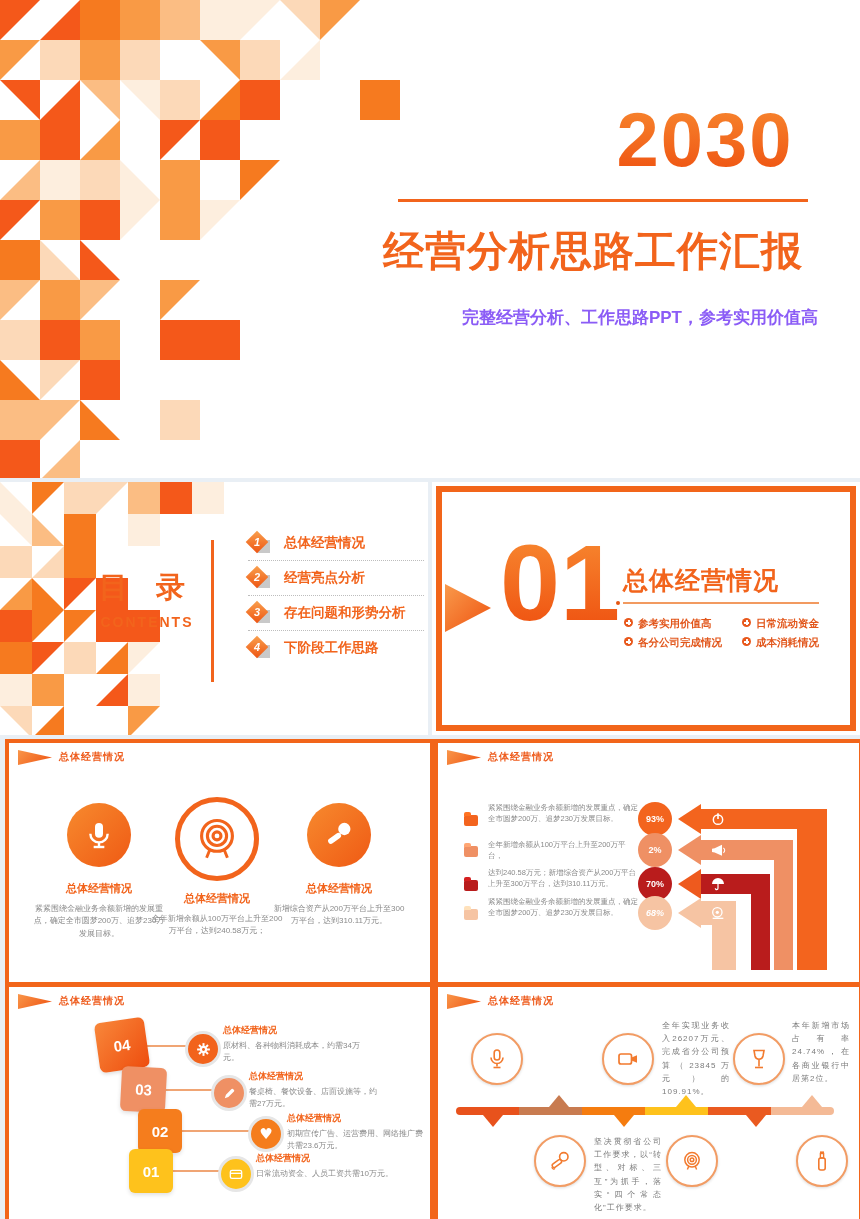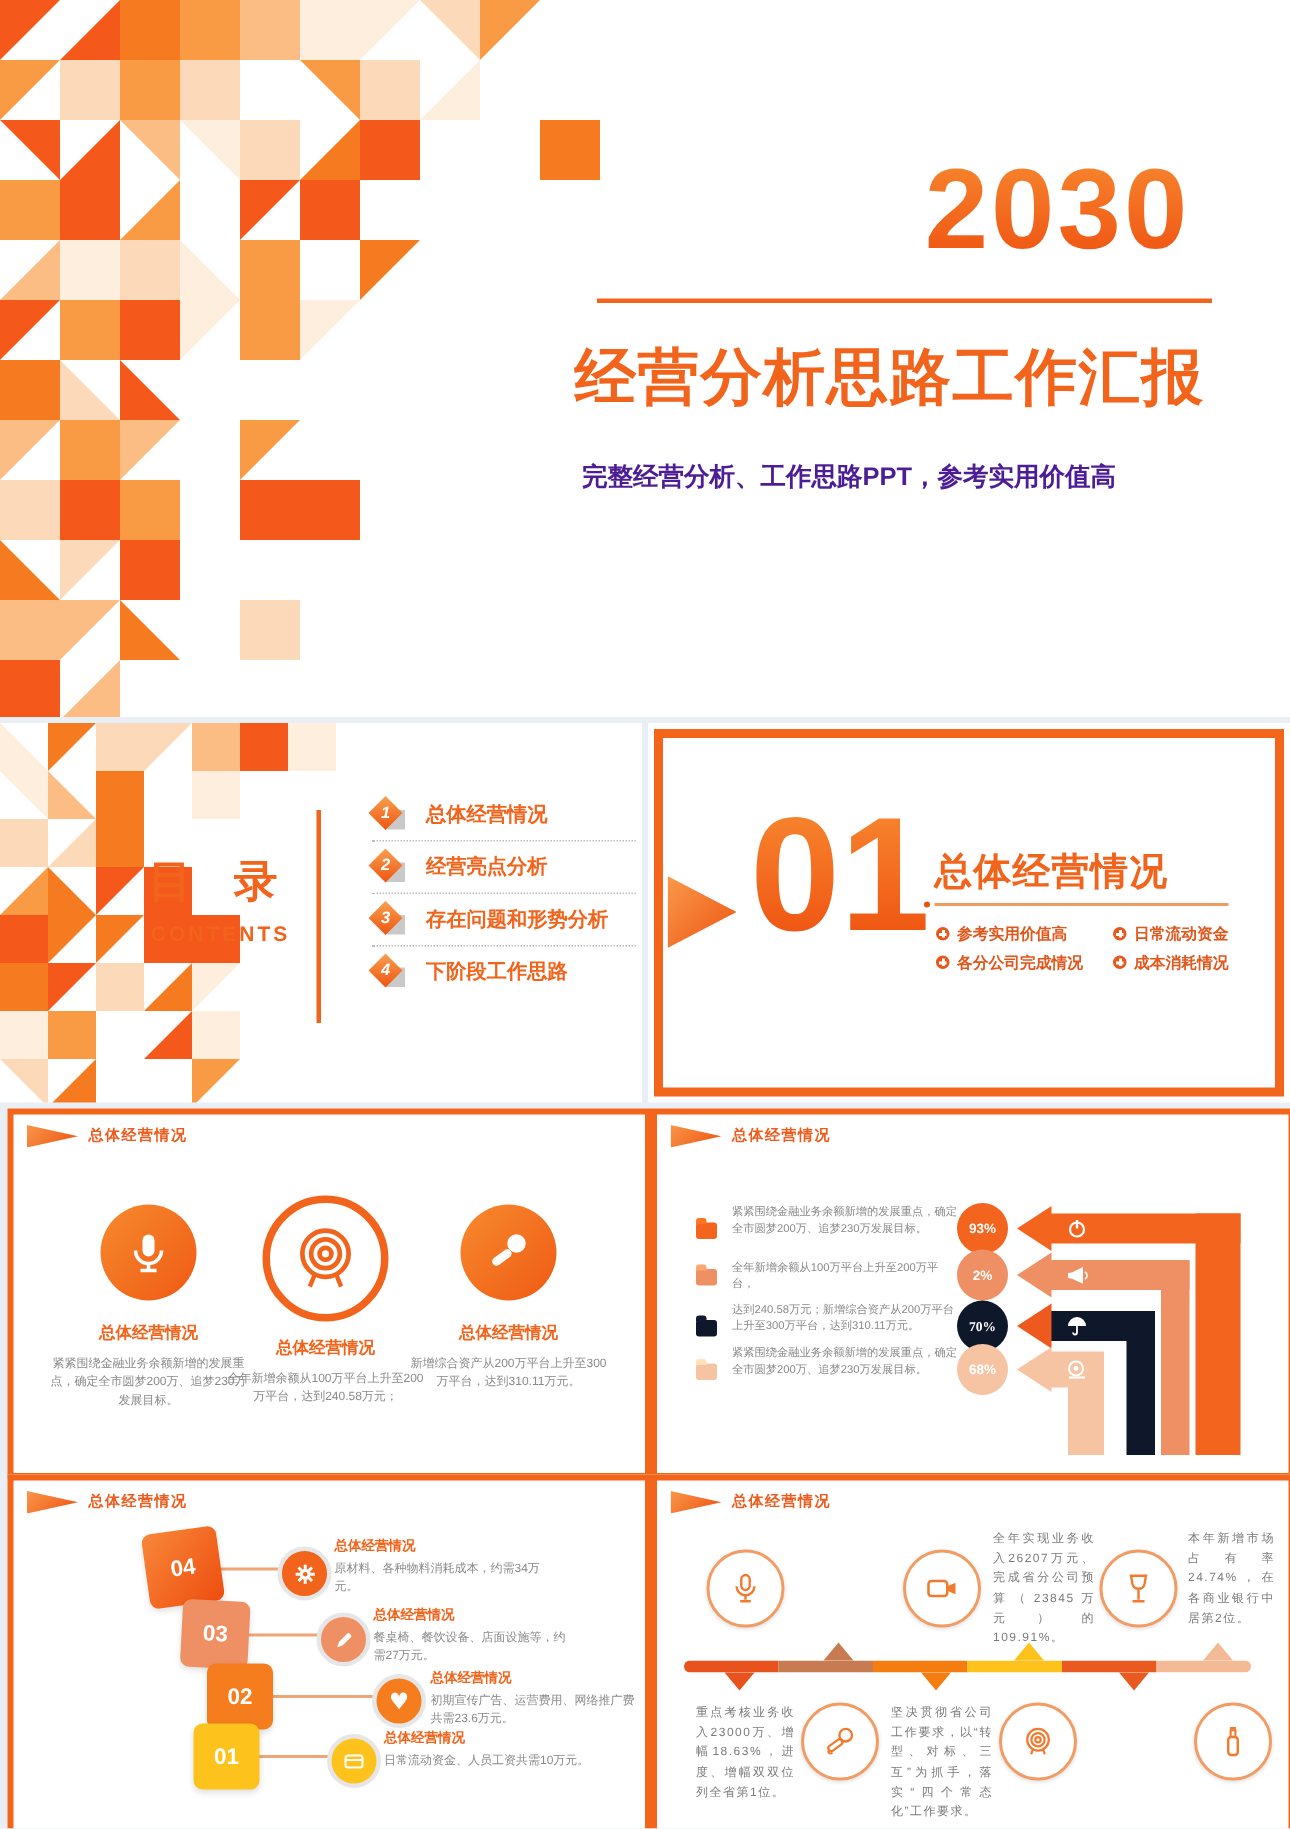--- a/index.html
+++ b/index.html
@@ -7,21 +7,21 @@
   .page{position:relative;width:860px;height:1219px;background:#e9eff5;overflow:hidden;}
   .slide{position:absolute;background:#fff;overflow:hidden;}
   .mosaic{position:absolute;overflow:hidden;}
   .mosaic div{position:absolute;}
   .grad-text{background:linear-gradient(180deg,#f88c32,#ee4d0e);-webkit-background-clip:text;background-clip:text;color:transparent;}
   
   .slide1{left:0;top:0;width:860px;height:478px;}
   .cover-year{position:absolute;left:590px;top:96px;width:230px;text-align:center;font-size:76px;font-weight:bold;letter-spacing:2px;}
   .cover-line{position:absolute;left:398px;top:199px;width:410px;height:3px;background:#f2641c;}
   .cover-title{position:absolute;left:343px;top:224px;width:500px;margin:0;text-align:center;font-size:41px;font-weight:bold;color:#f2641c;letter-spacing:1px;}
-  .cover-subtitle{position:absolute;left:388px;top:306px;width:430px;text-align:left;font-size:17px;font-weight:bold;color:#4c1d95;}
+  .cover-subtitle{position:absolute;left:388px;top:306px;width:430px;text-align:right;font-size:17px;font-weight:bold;color:#8b5cf6;}
   .cover-footer{position:absolute;left:580px;top:363px;width:240px;display:flex;justify-content:space-between;font-size:14px;font-weight:bold;color:#f2641c;}
   
   .slide-toc{left:0;top:482px;width:428px;height:253px;}
   .toc-head{position:absolute;left:82px;top:86px;width:130px;text-align:center;}
   .toc-head .zh{font-size:29px;font-weight:bold;color:#f2641c;letter-spacing:10px;}
   .toc-head .en{margin-top:6px;font-size:14px;font-weight:bold;color:#f2641c;letter-spacing:2px;}
   .toc-divider{position:absolute;left:211px;top:58px;width:3px;height:142px;background:#f2641c;}
   .toc-items{position:absolute;left:248px;top:44px;width:176px;}
   .toc-item{position:relative;height:34px;display:flex;align-items:center;}
   .toc-item.dotted{border-bottom:1px dotted #bdbdbd;}
@@ -60,21 +60,21 @@
   .acol .b{margin-top:7px;font-size:8px;color:#8a8a8a;line-height:1.55;text-align:center;}
   
   .b-folder{position:absolute;width:14px;height:11px;border-radius:2px;}
   .b-folder:before{content:"";position:absolute;left:0;top:-3px;width:7px;height:4px;border-radius:2px 2px 0 0;background:inherit;filter:brightness(1.15);}
   .b-text{position:absolute;width:152px;font-size:7.5px;color:#8a8a8a;line-height:1.5;}
   .b-pct{position:absolute;width:34px;height:34px;border-radius:50%;display:flex;align-items:center;justify-content:center;font-size:9px;font-weight:bold;color:#fff;}
   .b-head{position:absolute;width:0;height:0;border-top:15px solid transparent;border-bottom:15px solid transparent;}
   .b-bar{position:absolute;height:20px;}
   .b-leg{position:absolute;}
   .b-ico{position:absolute;width:16px;height:16px;}
-  .c-or{background:#f3641e;}  .c-sal{background:#ef9064;} .c-red{background:#0f172a;font-family:Liberation Serif, serif;} .c-pch{background:#f6c4a3;}
+  .c-or{background:#f3641e;}  .c-sal{background:#ef9064;} .c-red{background:#b91c1c;} .c-pch{background:#f6c4a3;}
   
   .step-sq{position:absolute;border-radius:6px;display:flex;align-items:center;justify-content:center;font-size:15px;font-weight:bold;color:#fff;box-shadow:0 2px 4px rgba(0,0,0,.12);}
   .step-line{position:absolute;height:2px;background:#f0a574;}
   .step-cir{position:absolute;width:30px;height:30px;border-radius:50%;border:3px solid #e6e6e6;display:flex;align-items:center;justify-content:center;}
   .step-txt{position:absolute;}
   .step-txt .t{font-size:9px;font-weight:bold;color:#f2641c;}
   .step-txt .b{margin-top:3px;font-size:8px;color:#8a8a8a;line-height:1.45;}
   
   .tl-bar{position:absolute;left:18px;top:120px;width:378px;height:8px;display:flex;border-radius:4px;overflow:hidden;}
   .tl-bar i{flex:1;}
@@ -354,21 +354,21 @@
     <div class="b-folder c-sal" style="left:26px;top:103px;"></div>
     <div class="b-folder c-red" style="left:26px;top:137px;"></div>
     <div class="b-folder c-pch" style="left:26px;top:166px;"></div>
     <div class="b-text" style="left:50px;top:59px;">紧紧围绕金融业务余额新增的发展重点，确定全市圆梦200万、追梦230万发展目标。</div>
     <div class="b-text" style="left:50px;top:96px;">全年新增余额从100万平台上升至200万平台，</div>
     <div class="b-text" style="left:50px;top:124px;">达到240.58万元；新增综合资产从200万平台上升至300万平台，达到310.11万元。</div>
     <div class="b-text" style="left:50px;top:153px;">紧紧围绕金融业务余额新增的发展重点，确定全市圆梦200万、追梦230万发展目标。</div>
     <div class="b-pct c-or" style="left:200px;top:59px;">93%</div>
     <div class="b-pct c-sal" style="left:200px;top:90px;">2%</div>
     <div class="b-pct c-red" style="left:200px;top:124px;">70%</div>
-    <div class="b-pct c-pch" style="left:200px;top:153px;">68%</div>
+    <div class="b-pct c-pch" style="left:200px;top:153px;font-style:italic;">68%</div>
   </section>
 
   <section class="slide slide-c">
     <div class="hdr">
       <span class="hdr-flag"></span>
       <span class="hdr-label">总体经营情况</span>
     </div>
     <div class="step-line" style="left:130px;top:58px;width:60px;"></div>
     <div class="step-line" style="left:155px;top:102px;width:62px;"></div>
     <div class="step-line" style="left:170px;top:143px;width:84px;"></div>
@@ -462,21 +462,20 @@
     <div class="tl-txt" style="left:224px;top:32px;width:68px;">全年实现业务收入26207万元、完成省分公司预算（23845万元）的109.91%。</div>
     <div class="tl-cir" style="left:295px;top:46px;">
       <svg width="24" height="24" viewBox="0 0 24 24">
           <path d="M7 3.5h10l-1 5.5a4.1 4.1 0 0 1-8 0z" fill="none" stroke="#f27a2e" stroke-width="1.6"></path>
           <line x1="12" y1="13" x2="12" y2="19.5" stroke="#f27a2e" stroke-width="1.6"></line>
           <line x1="8" y1="20.5" x2="16" y2="20.5" stroke="#f27a2e" stroke-width="1.6"></line>
         </svg>
     </div>
     <div class="tl-txt" style="left:354px;top:32px;width:58px;">本年新增市场占有率24.74%，在各商业银行中居第2位。</div>
 
-    <div class="tl-txt" style="left:26px;top:148px;width:66px;">重点考核业务收入23000万、增幅18.63%，进度、增幅双双位列全省第1位。</div>
     <div class="tl-cir" style="left:96px;top:148px;">
       <svg width="24" height="24" viewBox="0 0 24 24">
           <circle cx="15.8" cy="7.8" r="4.2" fill="none" stroke="#f27a2e" stroke-width="1.6"></circle>
           <rect x="3.6" y="12.6" width="10.6" height="3.8" rx="1.9" fill="none" stroke="#f27a2e" stroke-width="1.5" transform="rotate(-36 8.9 14.5)"></rect>
           <path d="M4 18c0 2 2 2.6 3 1.4" fill="none" stroke="#f27a2e" stroke-width="1.3"></path>
         </svg>
     </div>
     <div class="tl-txt" style="left:156px;top:148px;width:68px;">坚决贯彻省公司工作要求，以“转型、对标、三互”为抓手，落实“四个常态化”工作要求。</div>
     <div class="tl-cir" style="left:228px;top:148px;">
       <svg width="24" height="24" viewBox="0 0 24 24">

